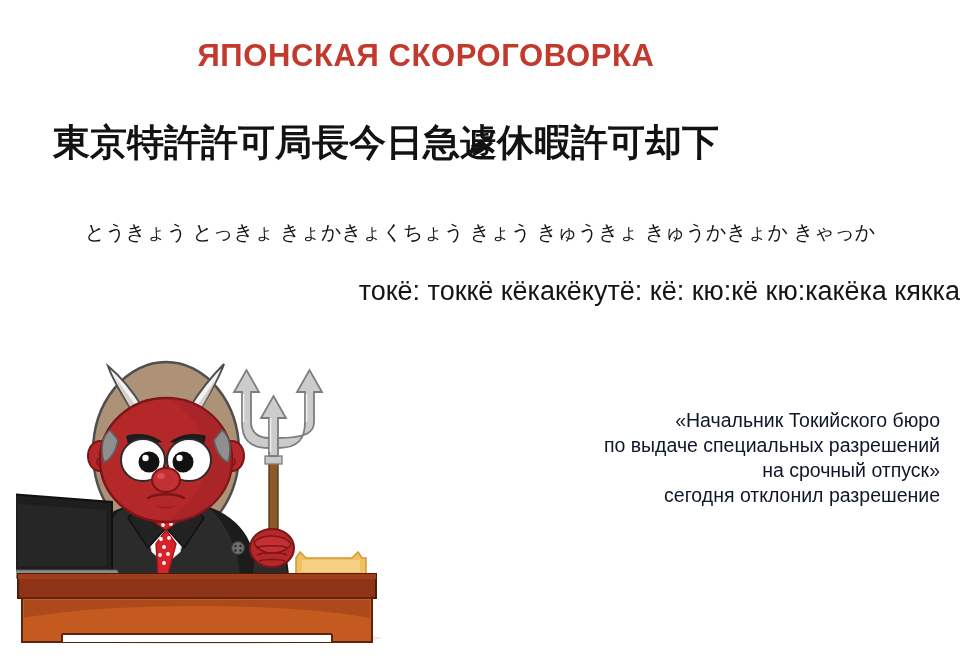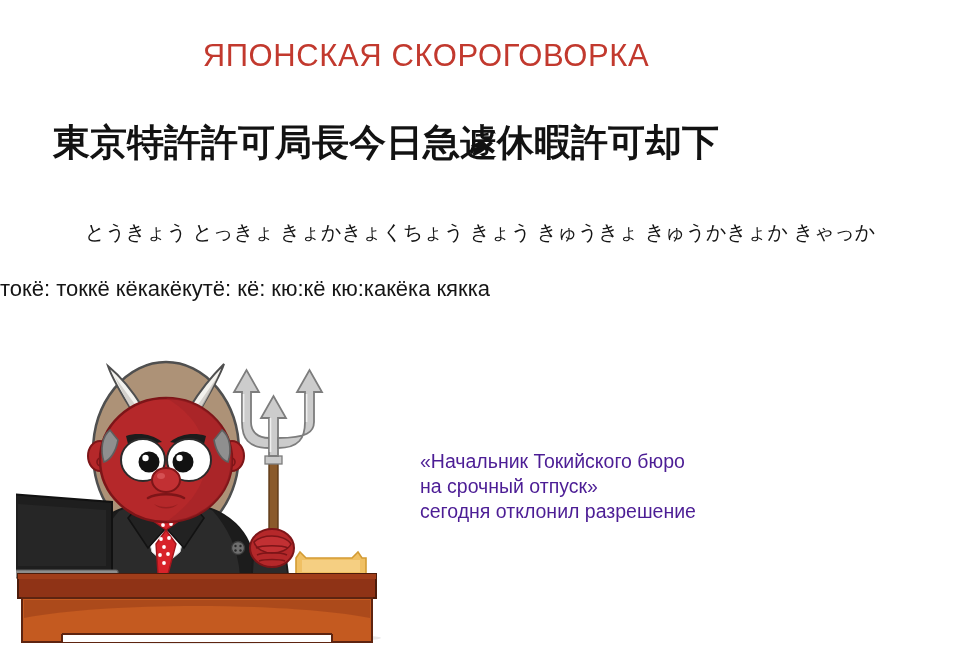--- a/index.html
+++ b/index.html
@@ -19,21 +19,21 @@
   
   .slide-title {
     position: absolute;
     top: 38px;
     left: 0;
     width: 852px;
     text-align: center;
     font-size: 31px;
     letter-spacing: 0.6px;
     color: #c2392e;
-    font-weight: 400;
+    font-weight: 700;
     white-space: nowrap;
   }
 
   .kanji-line {
     position: absolute;
     top: 118px;
     left: 0;
     width: 772px;
     text-align: center;
     font-size: 37px;
@@ -53,36 +53,36 @@
     font-weight: 400;
     color: #151515;
     white-space: nowrap;
   }
 
   .translit-line {
     position: absolute;
     top: 276px;
     left: 0;
     width: 960px;
-    text-align: left;
-    font-size: 22px;
+    text-align: right;
+    font-size: 27px;
     font-weight: 400;
     color: #151515;
     white-space: nowrap;
   }
 
   .translation-block {
     position: absolute;
-    top: 449px;
+    top: 408px;
     left: 420px;
     width: 520px;
-    text-align: left;
+    text-align: right;
     font-size: 19.5px;
     line-height: 25px;
-    color: #4c1d95;
+    color: #0f172a;
   }
   .translation-block .tl-line { display: block; white-space: nowrap; }
 
   
   .illustration {
     position: absolute;
     left: 16px;
     top: 352px;
     width: 380px;
     height: 300px;
@@ -95,20 +95,21 @@
 <div class="slide-title">ЯПОНСКАЯ СКОРОГОВОРКА</div>
 
 <div class="kanji-line">東京特許許可局長今日急遽休暇許可却下</div>
 
 <div class="kana-line">とうきょう とっきょ きょかきょくちょう きょう きゅうきょ きゅうかきょか きゃっか</div>
 
 <div class="translit-line">токё: токкё кёкакёкутё: кё: кю:кё кю:какёка кякка</div>
 
 <div class="translation-block">
   <span class="tl-line">«Начальник Токийского бюро</span>
+  <span class="tl-line">по выдаче специальных разрешений</span>
   <span class="tl-line">на срочный отпуск»</span>
   <span class="tl-line">сегодня отклонил разрешение</span>
 </div>
 
 <div class="illustration">
 <svg width="380" height="300" viewBox="0 0 380 300" xmlns="http://www.w3.org/2000/svg">
 
   <ellipse cx="190" cy="286" rx="175" ry="6" fill="#e9e9e9"></ellipse>
 
   <g>

